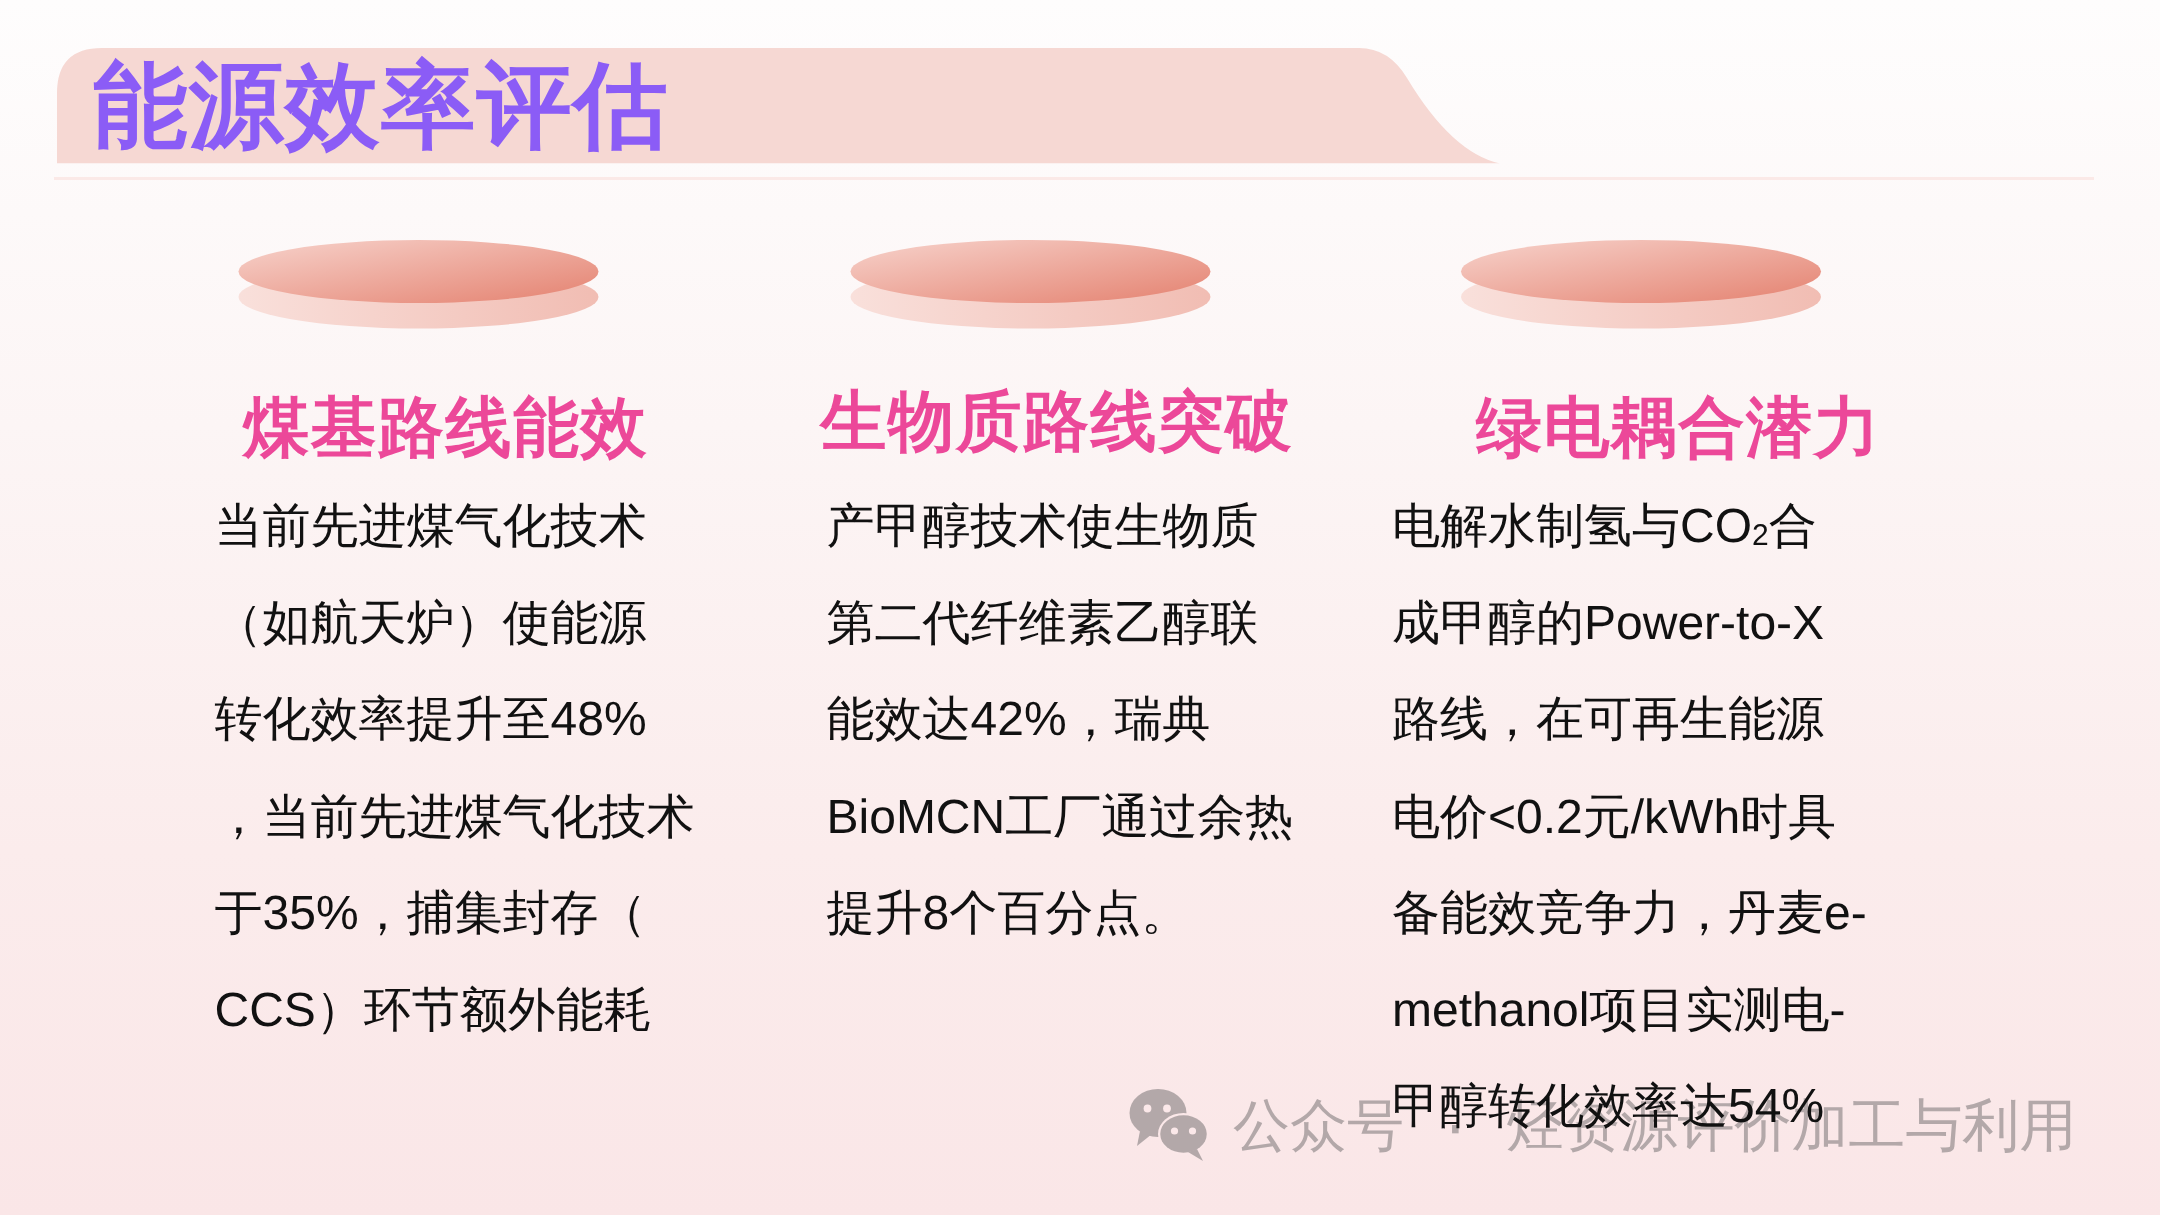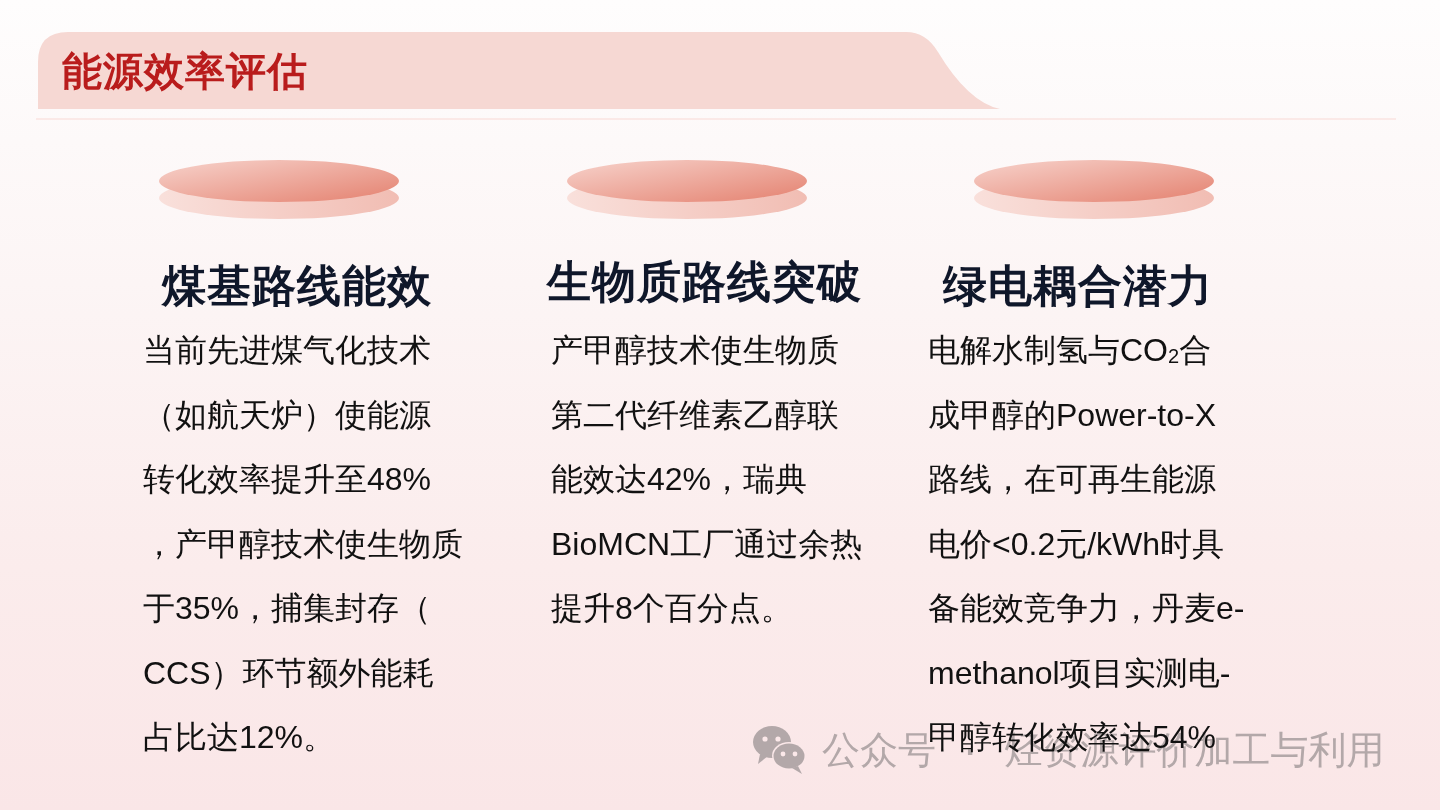--- a/index.html
+++ b/index.html
@@ -23,23 +23,23 @@
     }
     .header-tab svg {
       position: absolute;
       left: 0;
       top: 0;
     }
     .page-title {
       position: absolute;
       left: 62px;
       top: 38px;
-      font-size: 40px;
+      font-size: 63px;
       font-weight: bold;
-      color: #b91c1c;
+      color: #8b5cf6;
       letter-spacing: 1px;
       line-height: 66px;
       white-space: nowrap;
     }
     .header-rule {
       position: absolute;
       left: 36px;
       top: 118px;
       width: 1360px;
       height: 2px;
@@ -48,21 +48,21 @@
     .disc {
       position: absolute;
       width: 242px;
       height: 64px;
     }
     .disc svg { position: absolute; left: 0; top: 0; }
     .col-heading {
       position: absolute;
       font-size: 44px;
       font-weight: bold;
-      color: #0f172a;
+      color: #ec4899;
       white-space: nowrap;
       line-height: 56px;
       letter-spacing: 1px;
     }
     .col-body {
       position: absolute;
       font-size: 32px;
       color: #111111;
       line-height: 64.5px;
       white-space: pre;
@@ -133,21 +133,21 @@
         <linearGradient id="g1b" x1="0" y1="0" x2="1" y2="0">
           <stop offset="0" stop-color="#f9e0db"></stop>
           <stop offset="1" stop-color="#f1bdb3"></stop>
         </linearGradient>
       </defs>
       <ellipse cx="121" cy="38" rx="120" ry="21" fill="url(#g1b)"></ellipse>
       <ellipse cx="121" cy="21" rx="120" ry="21" fill="url(#g1a)"></ellipse>
     </svg>
   </div>
   <div class="col-heading" style="left:162px; top:258px;">煤基路线能效</div>
-  <div class="col-body" style="left:143px; top:318px;"><div>当前先进煤气化技术</div><div>（如航天炉）使能源</div><div>转化效率提升至48%</div><div>，产甲醇技术使生物质</div><div>于35%，捕集封存（</div><div>CCS）环节额外能耗</div><div>占比达12%。</div></div>
+  <div class="col-body" style="left:143px; top:318px;"><div>当前先进煤气化技术</div><div>（如航天炉）使能源</div><div>转化效率提升至48%</div><div>，当前先进煤气化技术</div><div>于35%，捕集封存（</div><div>CCS）环节额外能耗</div></div>
 </div>
 
 <div>
   <div class="disc" style="left:566px; top:160px;">
     <svg width="242" height="64" viewBox="0 0 242 64">
       <defs>
         <linearGradient id="g2a" x1="0" y1="0" x2="1" y2="1">
           <stop offset="0" stop-color="#f7d3cc"></stop>
           <stop offset="1" stop-color="#e4816f"></stop>
         </linearGradient>
@@ -174,15 +174,15 @@
         </linearGradient>
         <linearGradient id="g3b" x1="0" y1="0" x2="1" y2="0">
           <stop offset="0" stop-color="#f9e0db"></stop>
           <stop offset="1" stop-color="#f1bdb3"></stop>
         </linearGradient>
       </defs>
       <ellipse cx="121" cy="38" rx="120" ry="21" fill="url(#g3b)"></ellipse>
       <ellipse cx="121" cy="21" rx="120" ry="21" fill="url(#g3a)"></ellipse>
     </svg>
   </div>
-  <div class="col-heading" style="left:943px; top:258px;">绿电耦合潜力</div>
+  <div class="col-heading" style="left:984px; top:258px;">绿电耦合潜力</div>
   <div class="col-body" style="left:928px; top:318px;"><div><span>电解水制氢与CO</span><sub>2</sub><span>合</span></div><div>成甲醇的Power-to-X</div><div>路线，在可再生能源</div><div>电价&lt;0.2元/kWh时具</div><div>备能效竞争力，丹麦e-</div><div>methanol项目实测电-</div><div>甲醇转化效率达54%</div></div>
 </div>
 
 </body></html>

